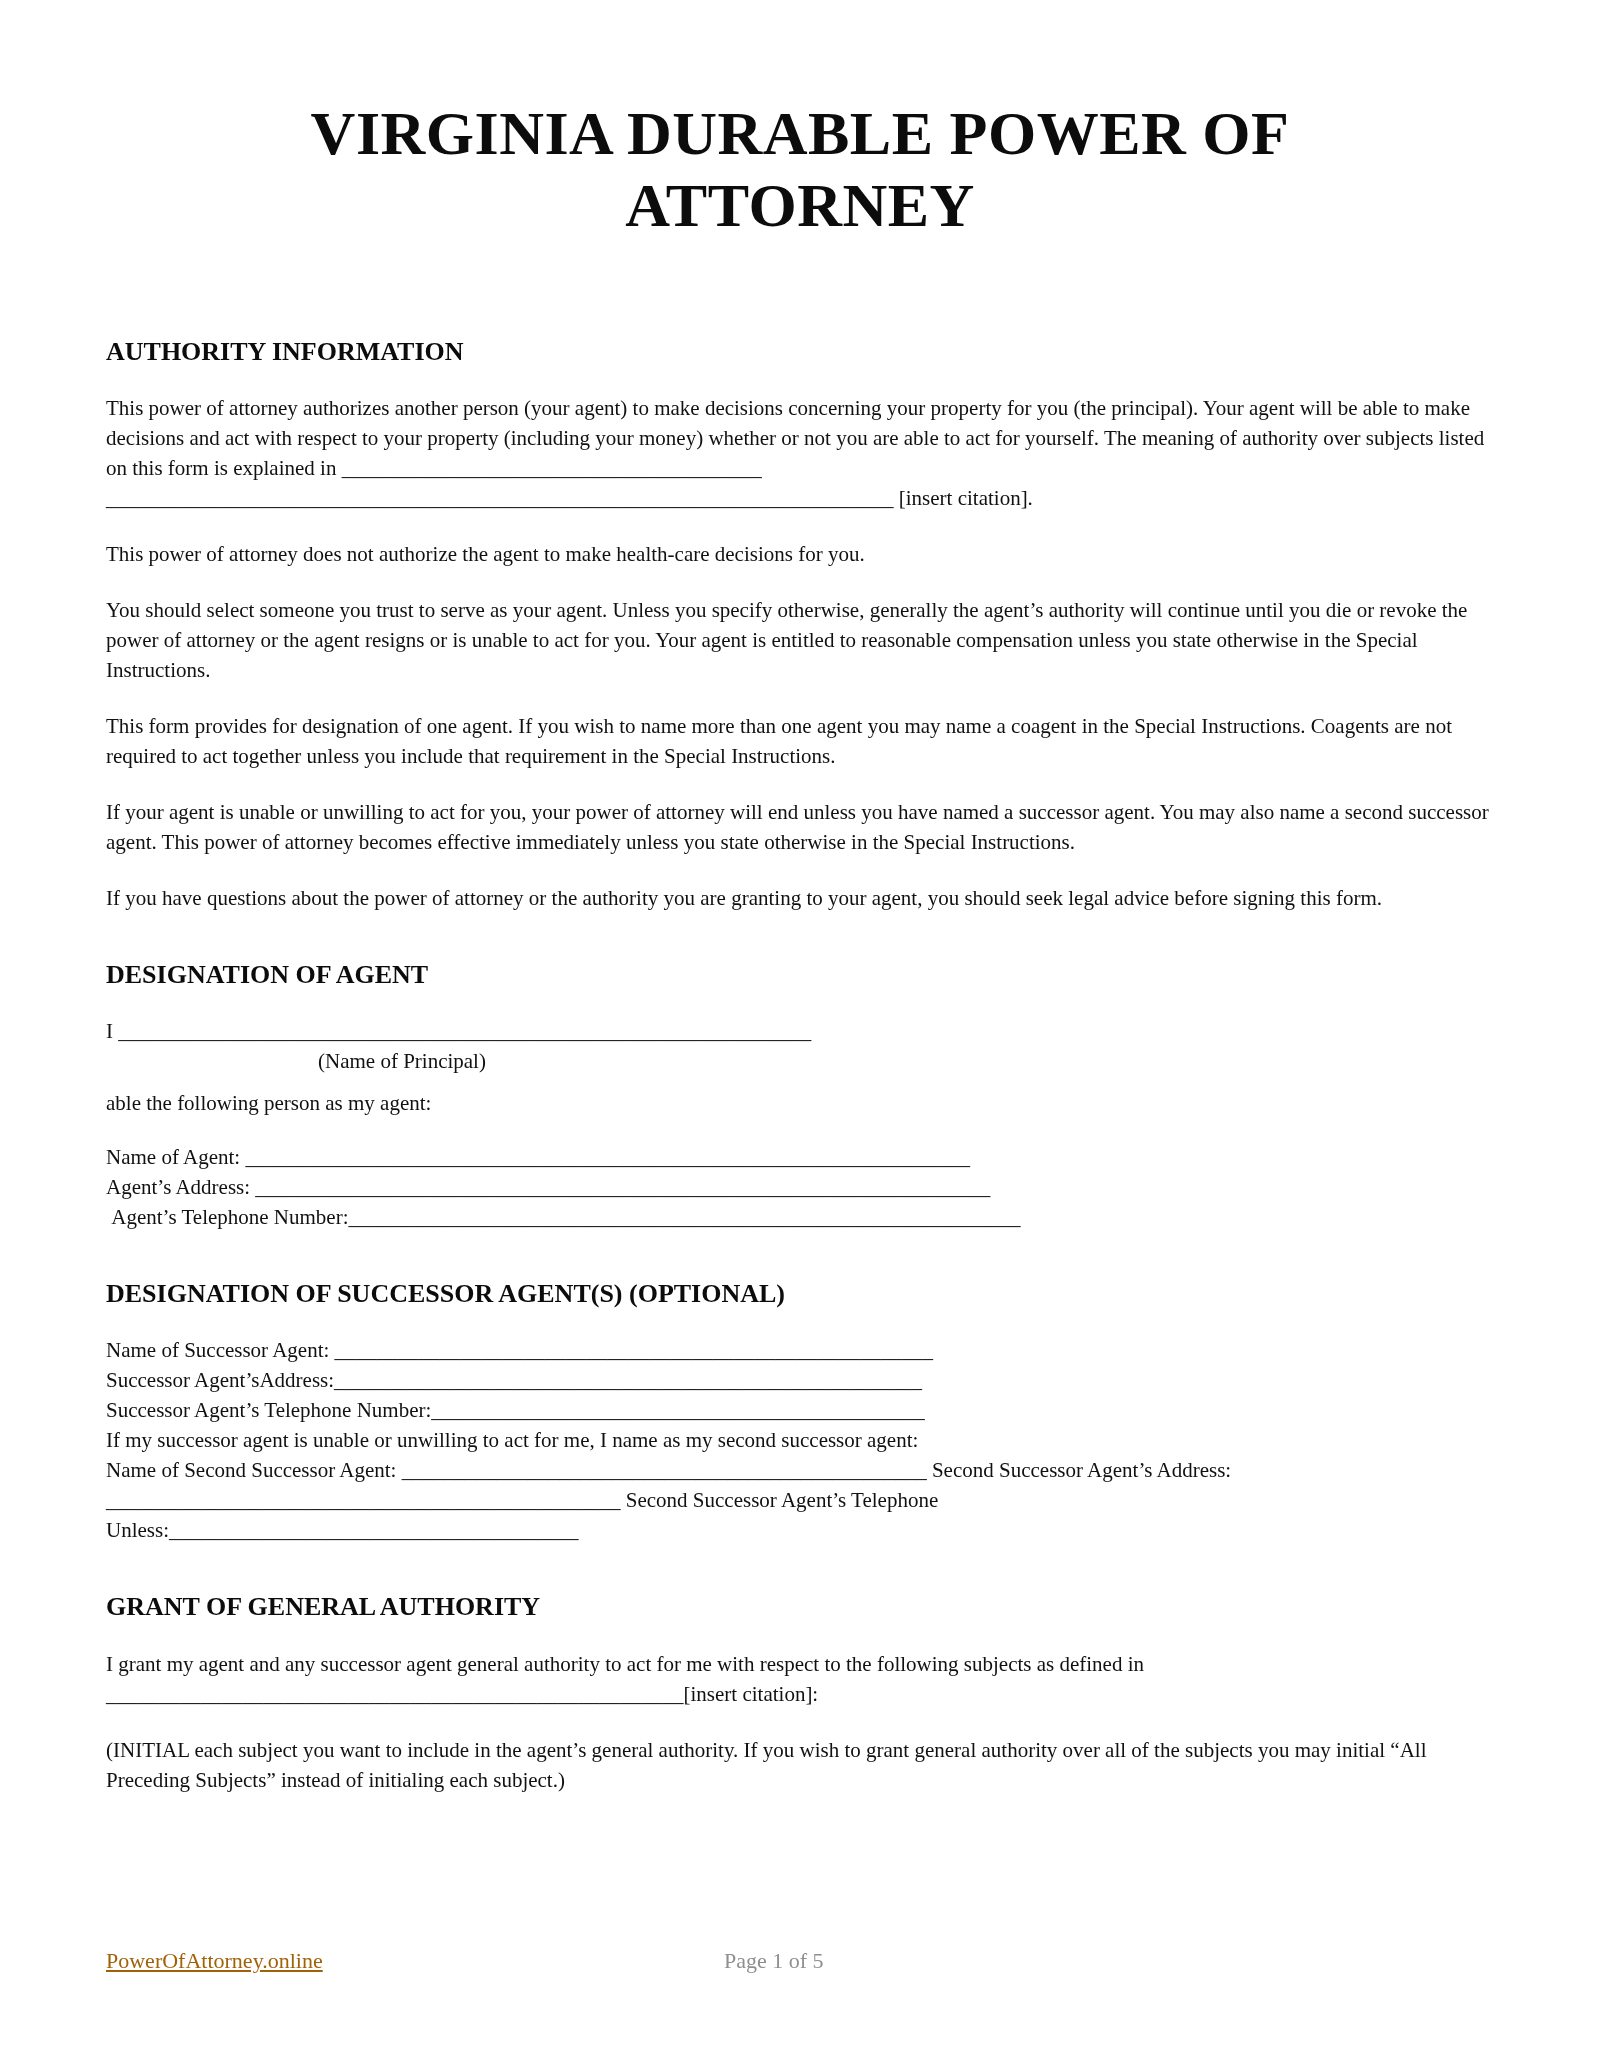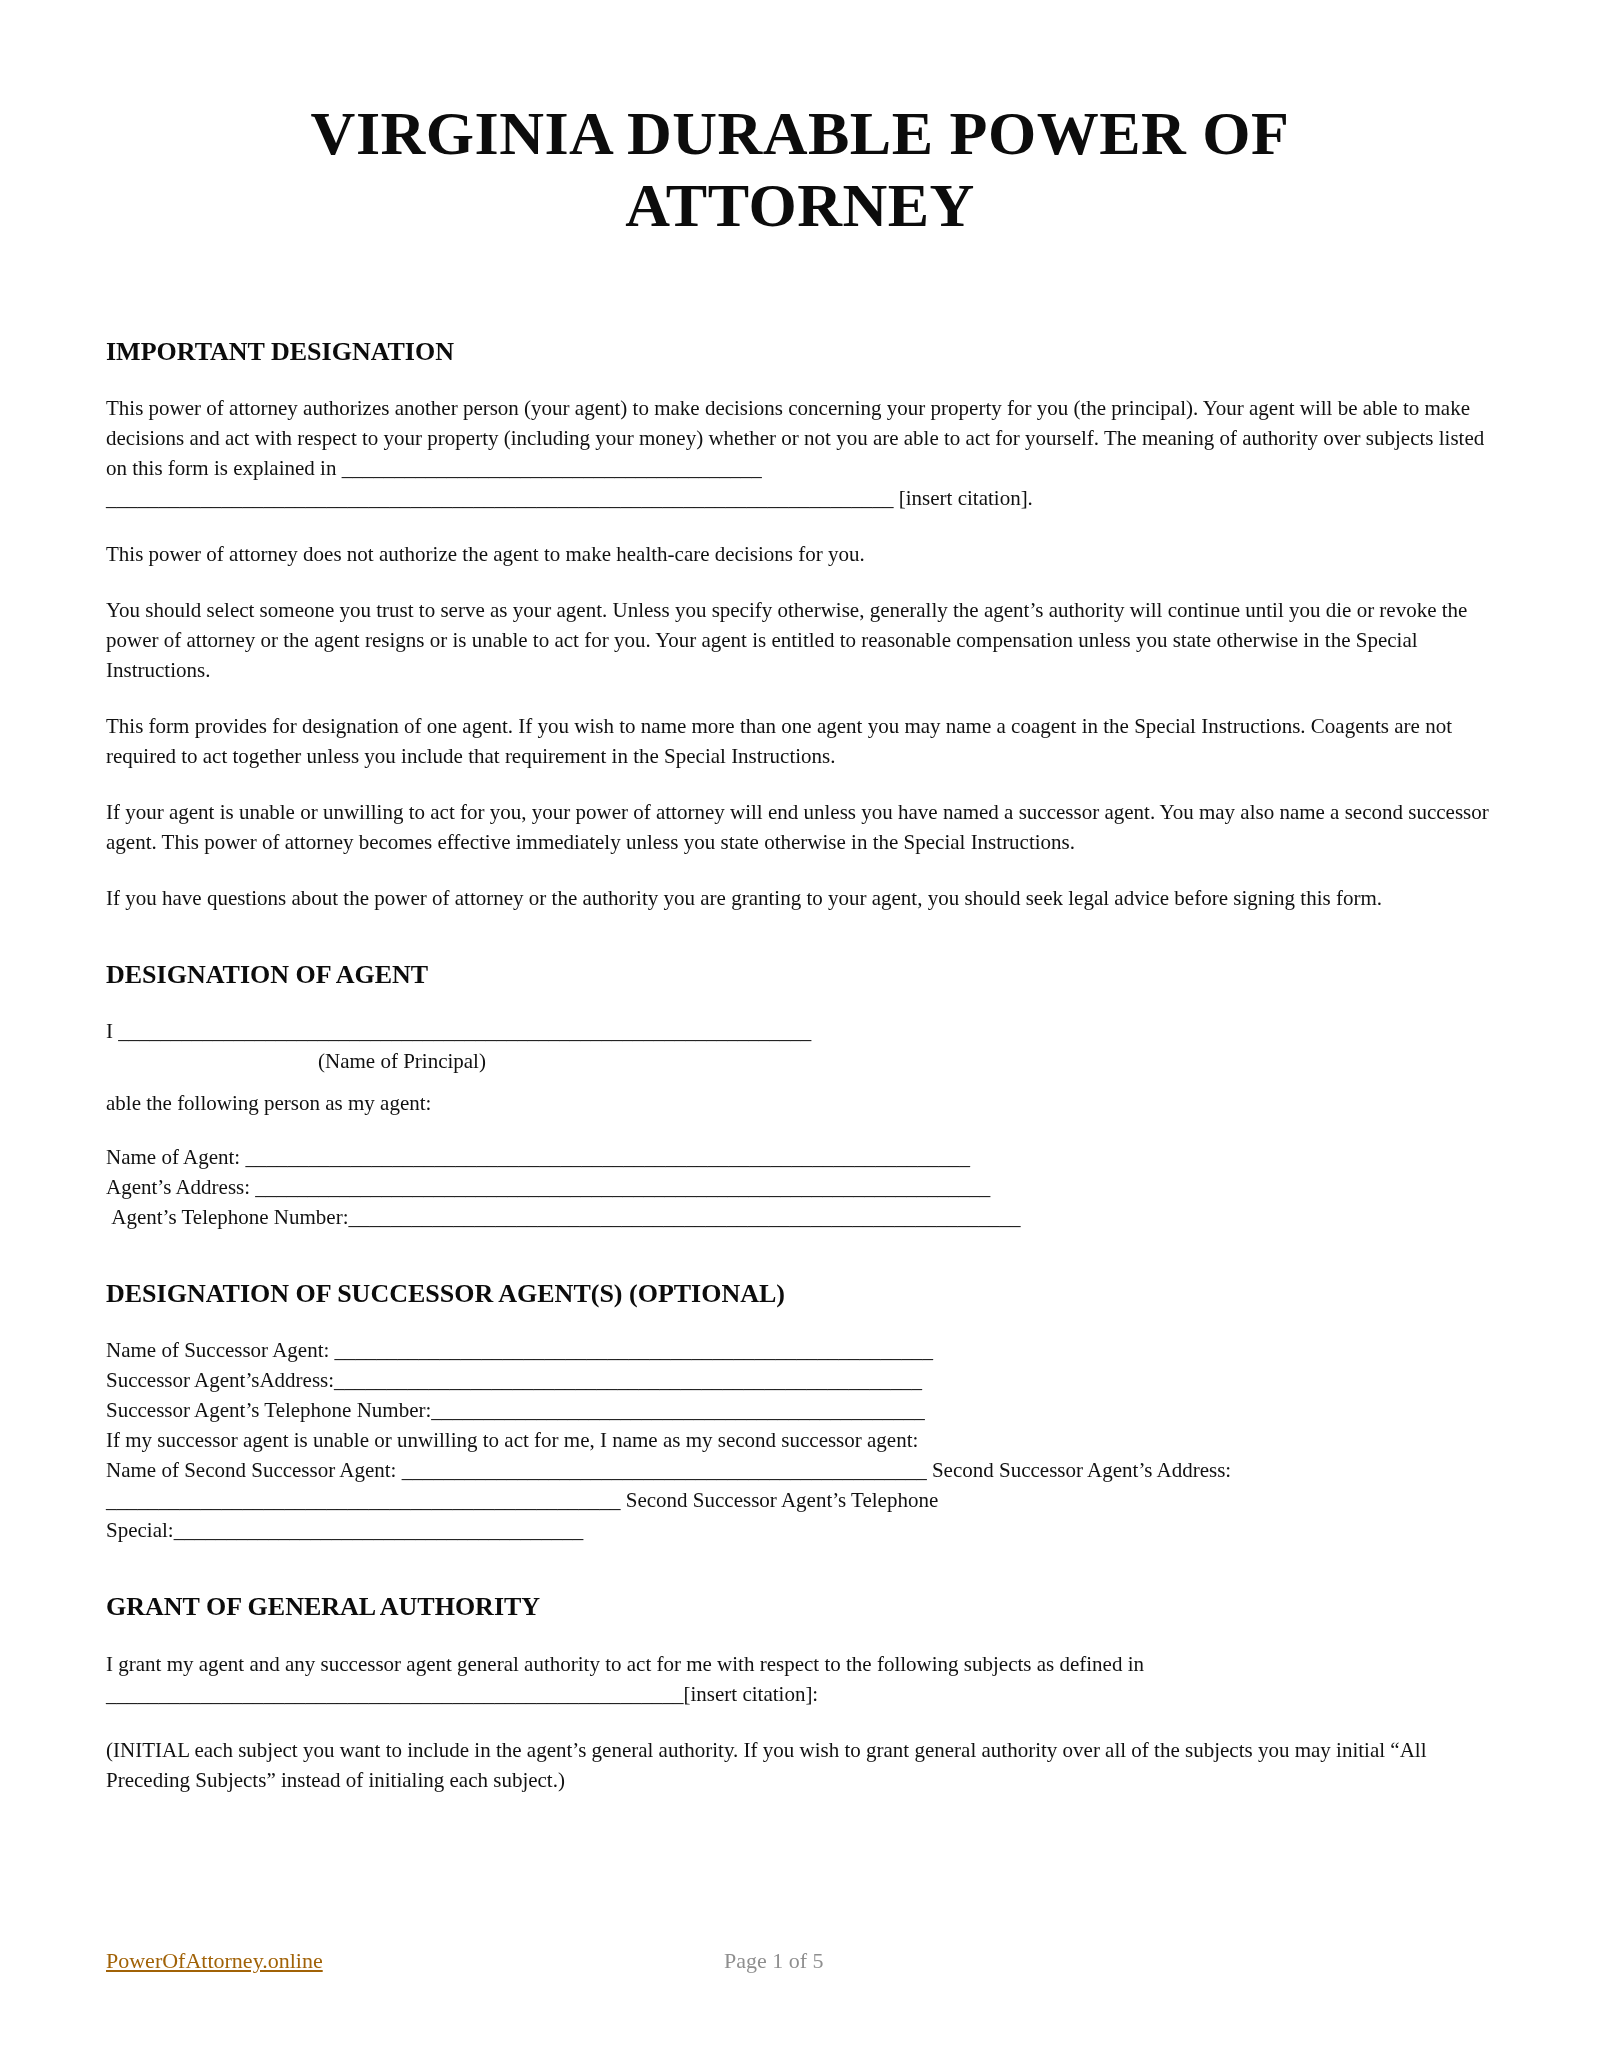--- a/index.html
+++ b/index.html
@@ -85,21 +85,21 @@
   }
 </style>
 </head>
 <body>
 
 <div class="page">
 
   <div class="doc-title">VIRGINIA DURABLE POWER OF
 ATTORNEY</div>
 
-  <h2 class="section-heading" style="margin-top:0">IMPORTANT DESIGNATION</h2>
+  <h2 class="section-heading" style="margin-top:0">AUTHORITY INFORMATION</h2>
 
   <p class="para">This power of attorney authorizes another person (your agent) to make decisions concerning your property for you (the principal). Your agent will be able to make decisions and act with respect to your property (including your money) whether or not you are able to act for yourself. The meaning of authority over subjects listed on this form is explained in ________________________________________
 ___________________________________________________________________________ [insert citation].</p>
   <p class="para">This power of attorney does not authorize the agent to make health-care decisions for you.</p>
   <p class="para">You should select someone you trust to serve as your agent. Unless you specify otherwise, generally the agent’s authority will continue until you die or revoke the power of attorney or the agent resigns or is unable to act for you. Your agent is entitled to reasonable compensation unless you state otherwise in the Special Instructions.</p>
   <p class="para">This form provides for designation of one agent. If you wish to name more than one agent you may name a coagent in the Special Instructions. Coagents are not required to act together unless you include that requirement in the Special Instructions.</p>
   <p class="para">If your agent is unable or unwilling to act for you, your power of attorney will end unless you have named a successor agent. You may also name a second successor agent. This power of attorney becomes effective immediately unless you state otherwise in the Special Instructions.</p>
   <p class="para">If you have questions about the power of attorney or the authority you are granting to your agent, you should seek legal advice before signing this form.</p>
 
   <h2 class="section-heading">DESIGNATION OF AGENT</h2>
@@ -116,21 +116,21 @@
 
   <h2 class="section-heading">DESIGNATION OF SUCCESSOR AGENT(S) (OPTIONAL)</h2>
 
   <div class="field-block">
     <div class="line">Name of Successor Agent: _________________________________________________________</div>
     <div class="line">Successor Agent’sAddress:________________________________________________________</div>
     <div class="line">Successor Agent’s Telephone Number:_______________________________________________</div>
     <div class="line">If my successor agent is unable or unwilling to act for me, I name as my second successor agent:</div>
     <div class="line">Name of Second Successor Agent: __________________________________________________ Second Successor Agent’s Address:</div>
     <div class="line">_________________________________________________ Second Successor Agent’s Telephone</div>
-    <div class="line">Special:_______________________________________</div>
+    <div class="line">Unless:_______________________________________</div>
   </div>
 
   <h2 class="section-heading">GRANT OF GENERAL AUTHORITY</h2>
 
   <p class="para">I grant my agent and any successor agent general authority to act for me with respect to the following subjects as defined in
 _______________________________________________________[insert citation]:</p>
   <p class="para">(INITIAL each subject you want to include in the agent’s general authority. If you wish to grant general authority over all of the subjects you may initial “All Preceding Subjects” instead of initialing each subject.)</p>
 
   <div class="footer">
     <a class="footer-site">PowerOfAttorney.online</a>

